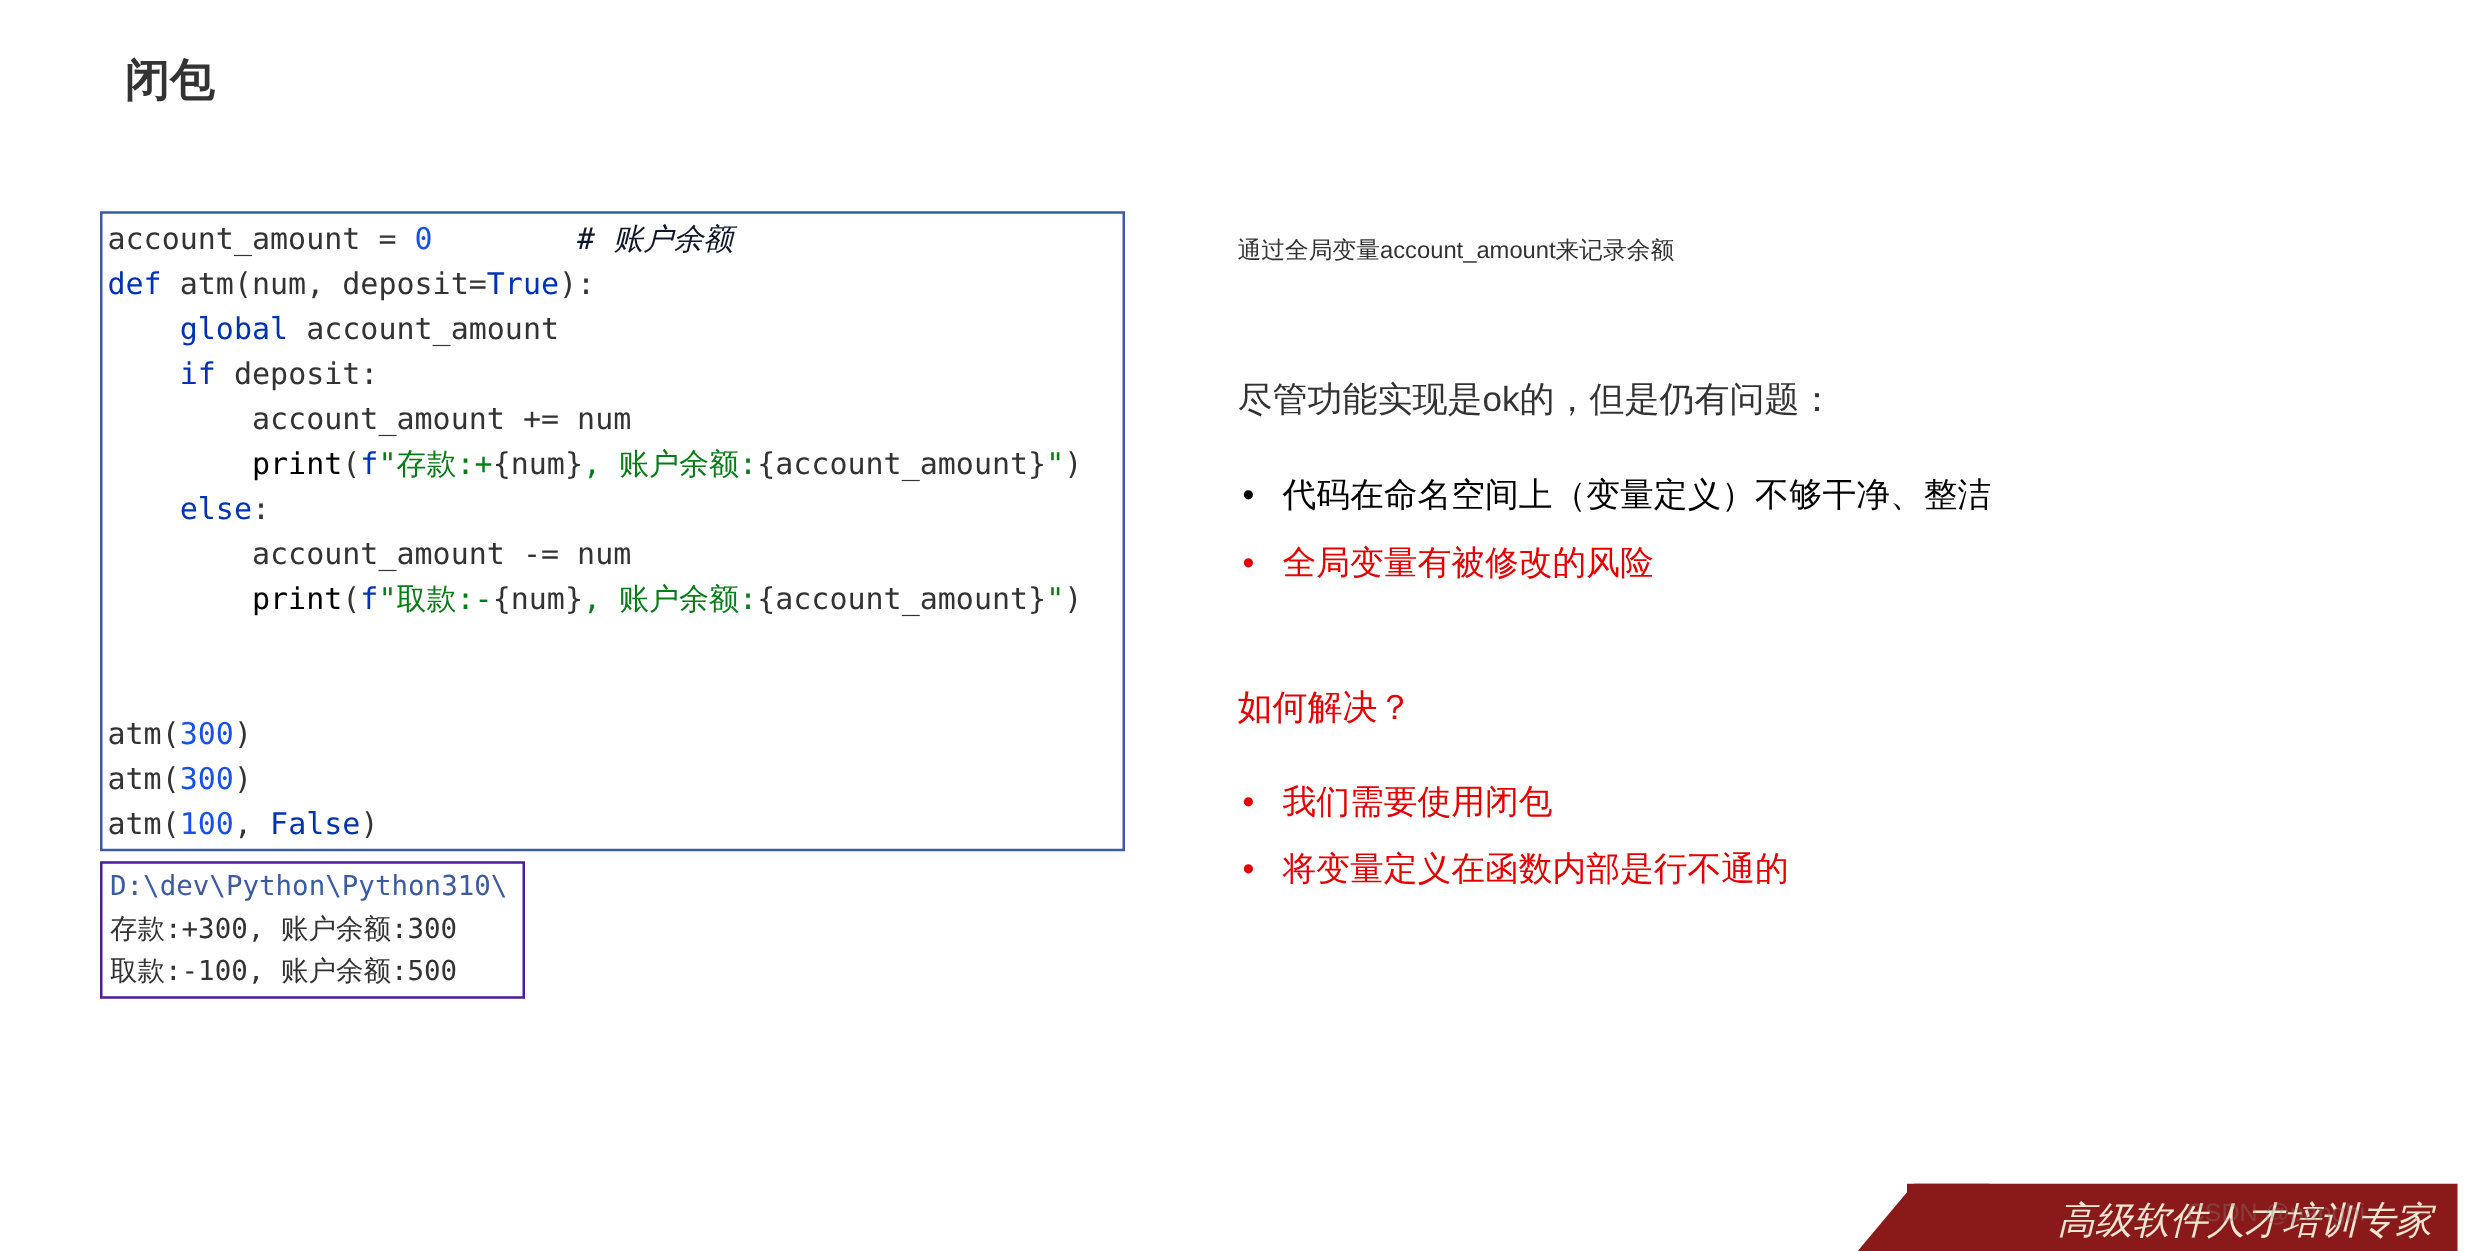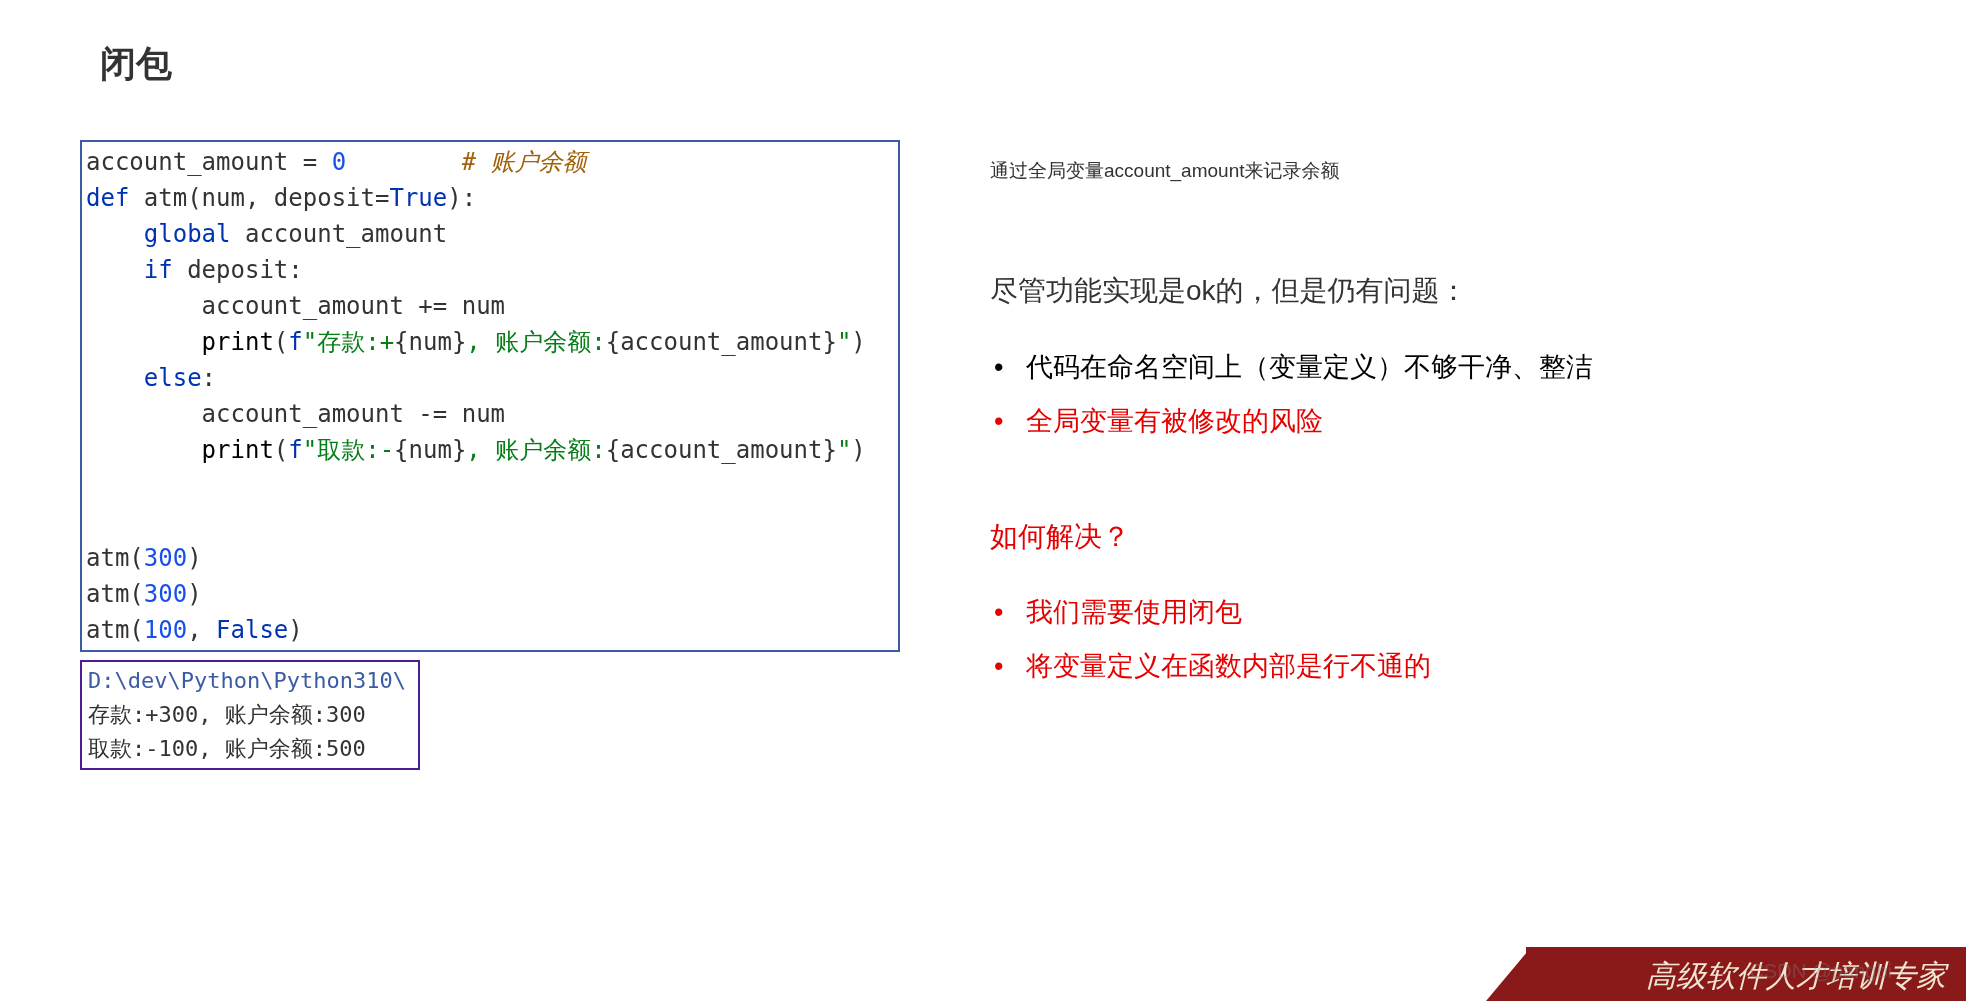--- a/index.html
+++ b/index.html
@@ -10,21 +10,21 @@
       font-family: "Microsoft YaHei", SimSun, sans-serif;
       position: relative;
       overflow: hidden;
     }
     .slide {
       padding: 40px 80px 0 80px;
     }
     .title {
       font-size: 36px;
       color: #333;
-      margin-bottom: 51px;
+      margin-bottom: 80px;
       margin-left: 20px;
     }
     .content {
       display: flex;
       gap: 90px;
     }
     .left-col {
       flex: 0 0 820px;
     }
     .right-col {
@@ -49,21 +49,21 @@
       font-size: 22px;
       line-height: 1.55;
       color: #333;
       padding: 2px 6px;
       margin-top: 8px;
       width: 340px;
     }
     .kw { color: #0033b3; }
     .num { color: #1750eb; }
     .str { color: #067d17; }
-    .cmt { color: #a16207; font-style: italic; }
+    .cmt { color: #0f172a; font-style: italic; }
     .builtin { color: #000; }
     .path { color: #3b5ba5; }
 
     .heading {
       font-size: 19px;
       color: #333;
       margin-bottom: 88px;
     }
     .subhead {
       font-size: 28px;

